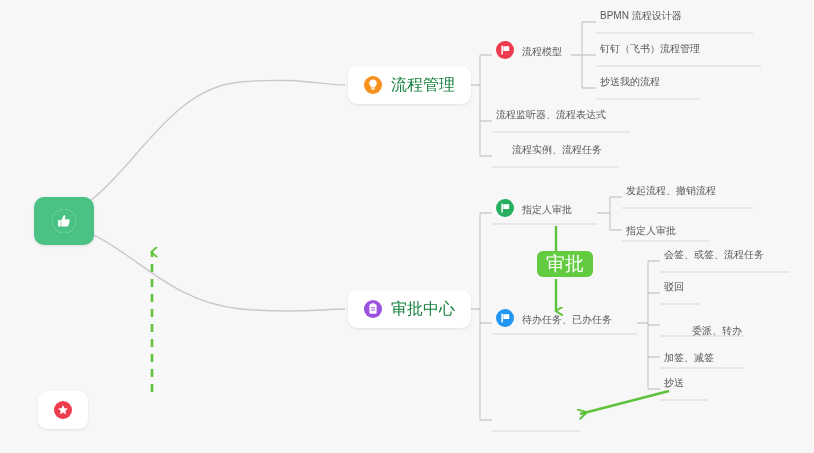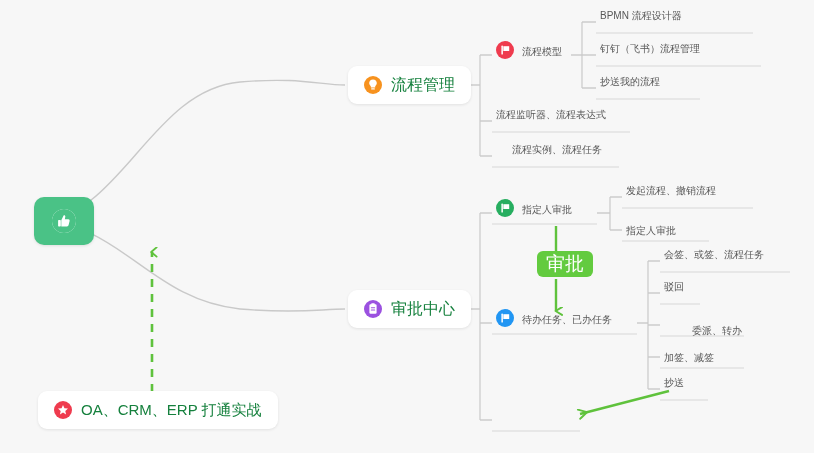--- a/index.html
+++ b/index.html
@@ -296,16 +296,15 @@
 
 
   <div class="card-node" style="left:38px;top:391px;">
     <span class="cicon">
       <svg width="18" height="18" viewBox="0 0 18 18">
         <circle cx="9" cy="9" r="9" fill="#ef3b4e"></circle>
         <path d="M9 3.9 L10.45 7.2 L14.0 7.55 L11.3 9.95 L12.1 13.45
                  L9 11.6 L5.9 13.45 L6.7 9.95 L4.0 7.55 L7.55 7.2 Z" fill="#ffffff"></path>
       </svg>
     </span>
-    <span class="label">OA、CRM、ERP 打通实战</span>
   </div>
 
 </div>
 
 </body></html>

